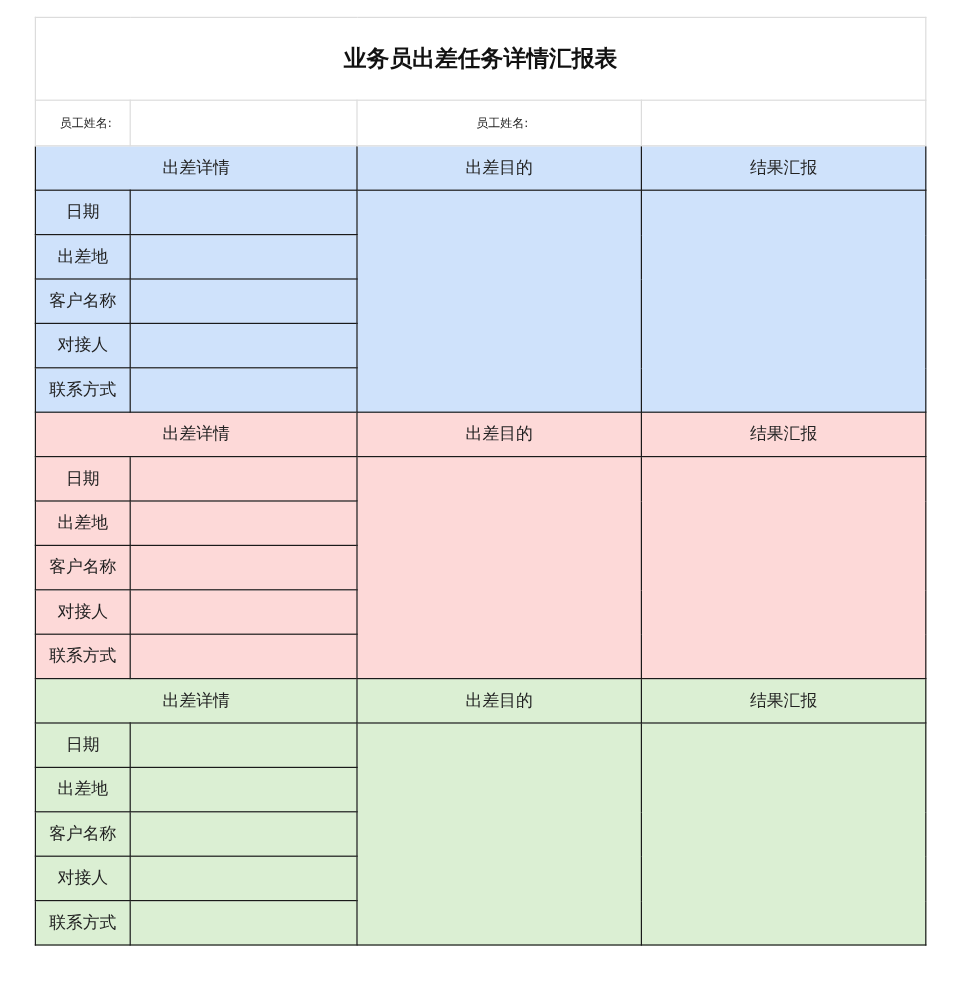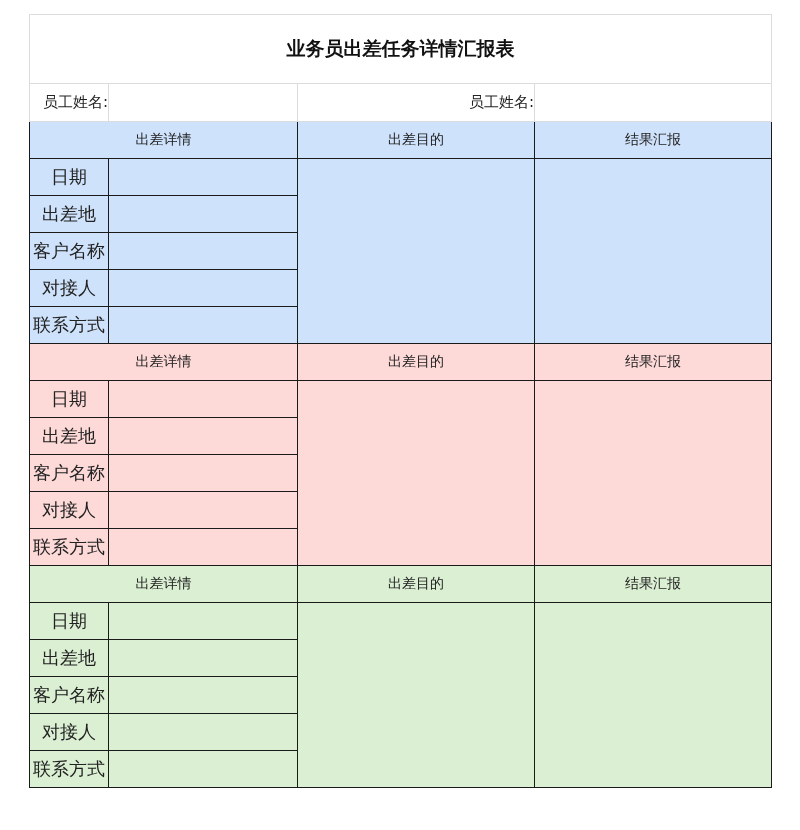--- a/index.html
+++ b/index.html
@@ -1,21 +1,21 @@
 <!DOCTYPE html>
 <html><head>
 <meta charset="utf-8">
 <style>
   html, body { margin:0; padding:0; background:#ffffff; }
   body { width:800px; height:830px; position:relative; font-family:"DejaVu Sans","Liberation Sans",sans-serif; color:#222; }
   .sheet { position:absolute; left:29px; top:14px; width:742px; }
   table { border-collapse:collapse; width:742px; table-layout:fixed; }
-  td { font-size:18px; padding:0; text-align:center; vertical-align:middle; }
+  td { font-size:14px; padding:0; text-align:center; vertical-align:middle; }
   .title-cell { height:68px; font-size:19px; font-weight:bold; color:#111; border:1px solid #dcdcdc; }
-  .info td { height:37px; border:1px solid #dcdcdc; text-align:right; padding-left:5px; font-size:15px; }
+  .info td { height:37px; border:1px solid #dcdcdc; text-align:center; padding-left:5px; font-size:10px; }
   .grid td { border:1.5px solid #1a1a1a; height:36px; }
   .blue td { background:#cfe2fb; }
   .pink td { background:#fdd9d8; }
   .green td { background:#dbefd3; }
   .col-hdr { font-size:14px;margin-left:17px; }
 </style>
 </head>
 <body>
 
 <div class="sheet">

